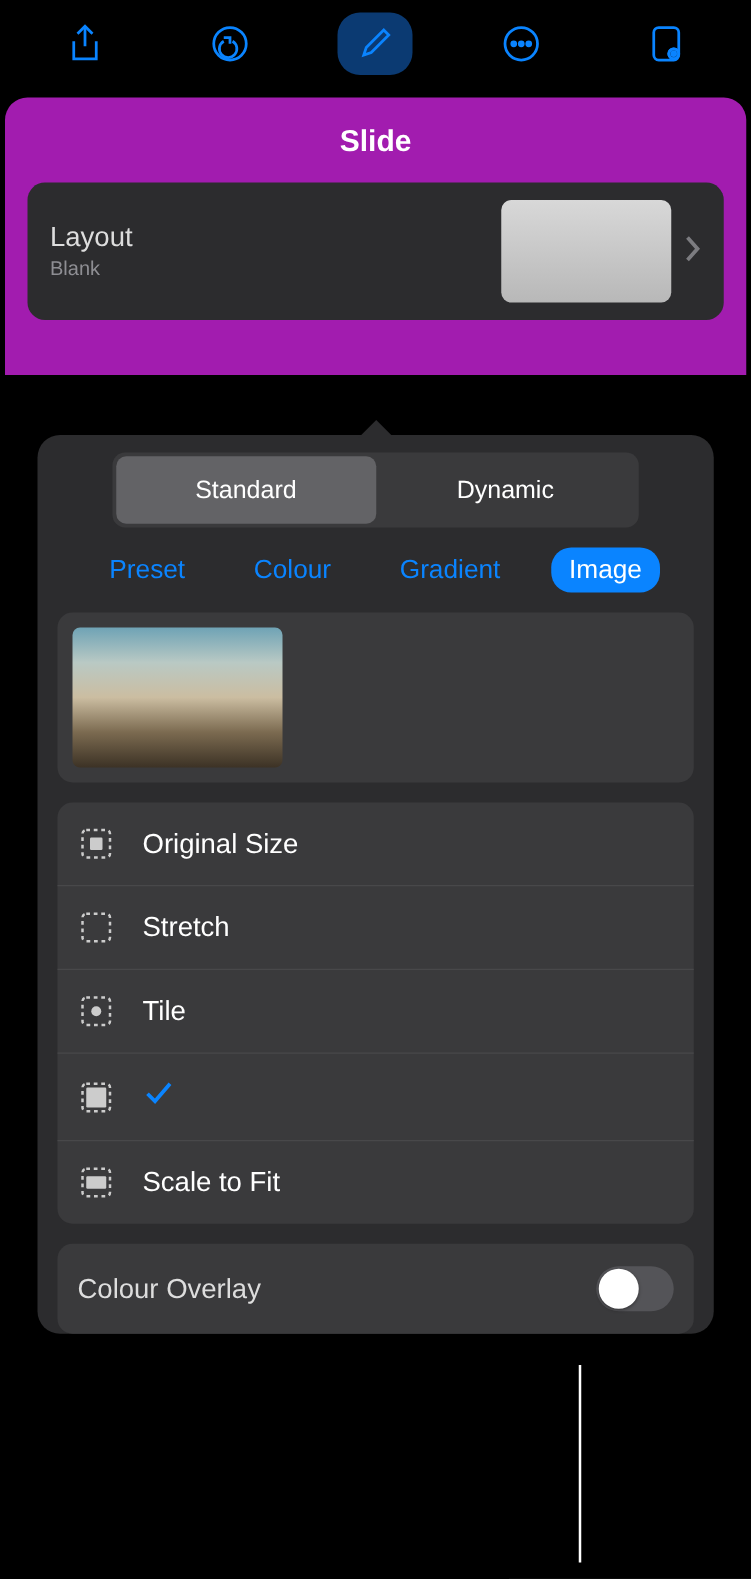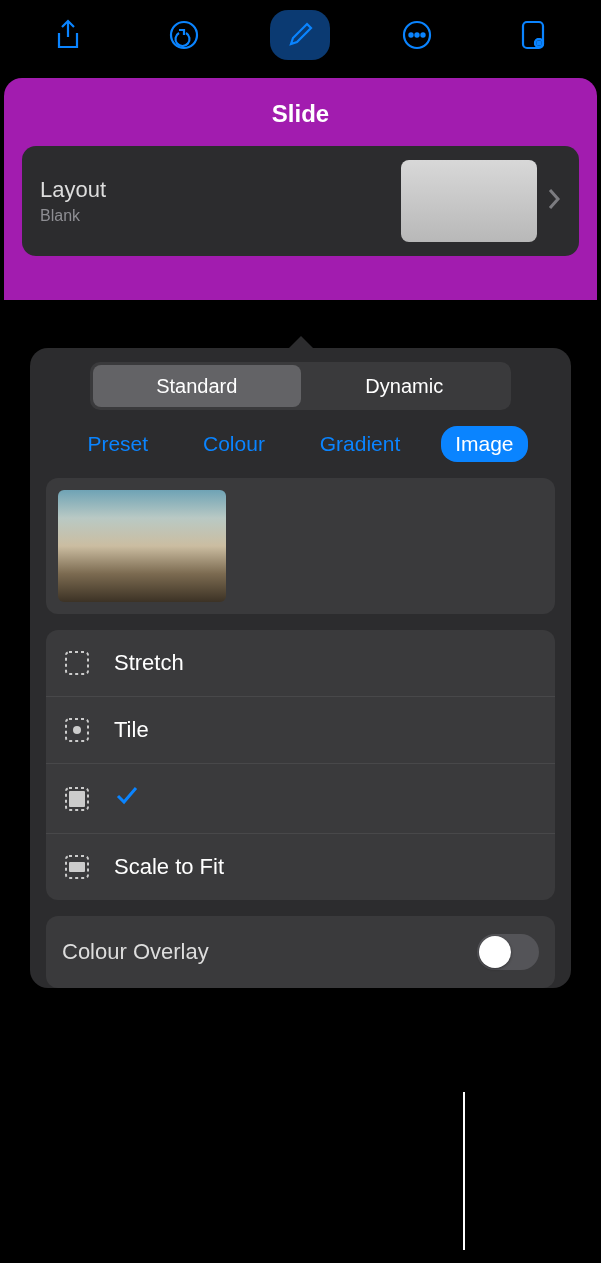--- a/index.html
+++ b/index.html
@@ -87,21 +87,21 @@
     transform: translateX(-50%);
     border-left: 14px solid transparent;
     border-right: 14px solid transparent;
     border-bottom: 14px solid #2c2c2e;
   }
   .seg {
     display: flex;
     background: #3a3a3c;
     border-radius: 10px;
     margin: 0 60px 16px 60px;
-    height: 48px;
+    height: 60px;
     align-items: center;
     padding: 3px;
   }
   .seg-item {
     flex: 1;
     text-align: center;
     font-size: 20px;
     color: #fff;
     height: 100%;
     display: flex;
@@ -267,20 +267,29 @@
 
   <div class="change-row">
     <div class="change-thumb"></div>
   </div>
 
   <div class="list">
     <div class="list-item">
       <span class="li-icon">
         <svg width="28" height="28" viewBox="0 0 28 28" fill="none" stroke="#ccc" stroke-width="2" stroke-dasharray="3 3">
             <rect x="3" y="3" width="22" height="22" rx="3"></rect>
+            <rect x="9" y="9" width="10" height="10" fill="#ccc" stroke="none" rx="1"></rect>
+          </svg>
+      </span>
+      <span class="li-label">Original Size</span>
+    </div>
+    <div class="list-item">
+      <span class="li-icon">
+        <svg width="28" height="28" viewBox="0 0 28 28" fill="none" stroke="#ccc" stroke-width="2" stroke-dasharray="3 3">
+            <rect x="3" y="3" width="22" height="22" rx="3"></rect>
           </svg>
       </span>
       <span class="li-label">Stretch</span>
     </div>
     <div class="list-item">
       <span class="li-icon">
         <svg width="28" height="28" viewBox="0 0 28 28" fill="none" stroke="#ccc" stroke-width="2" stroke-dasharray="3 3">
             <rect x="3" y="3" width="22" height="22" rx="3"></rect>
             <circle cx="14" cy="14" r="4" fill="#ccc" stroke="none"></circle>
           </svg>

